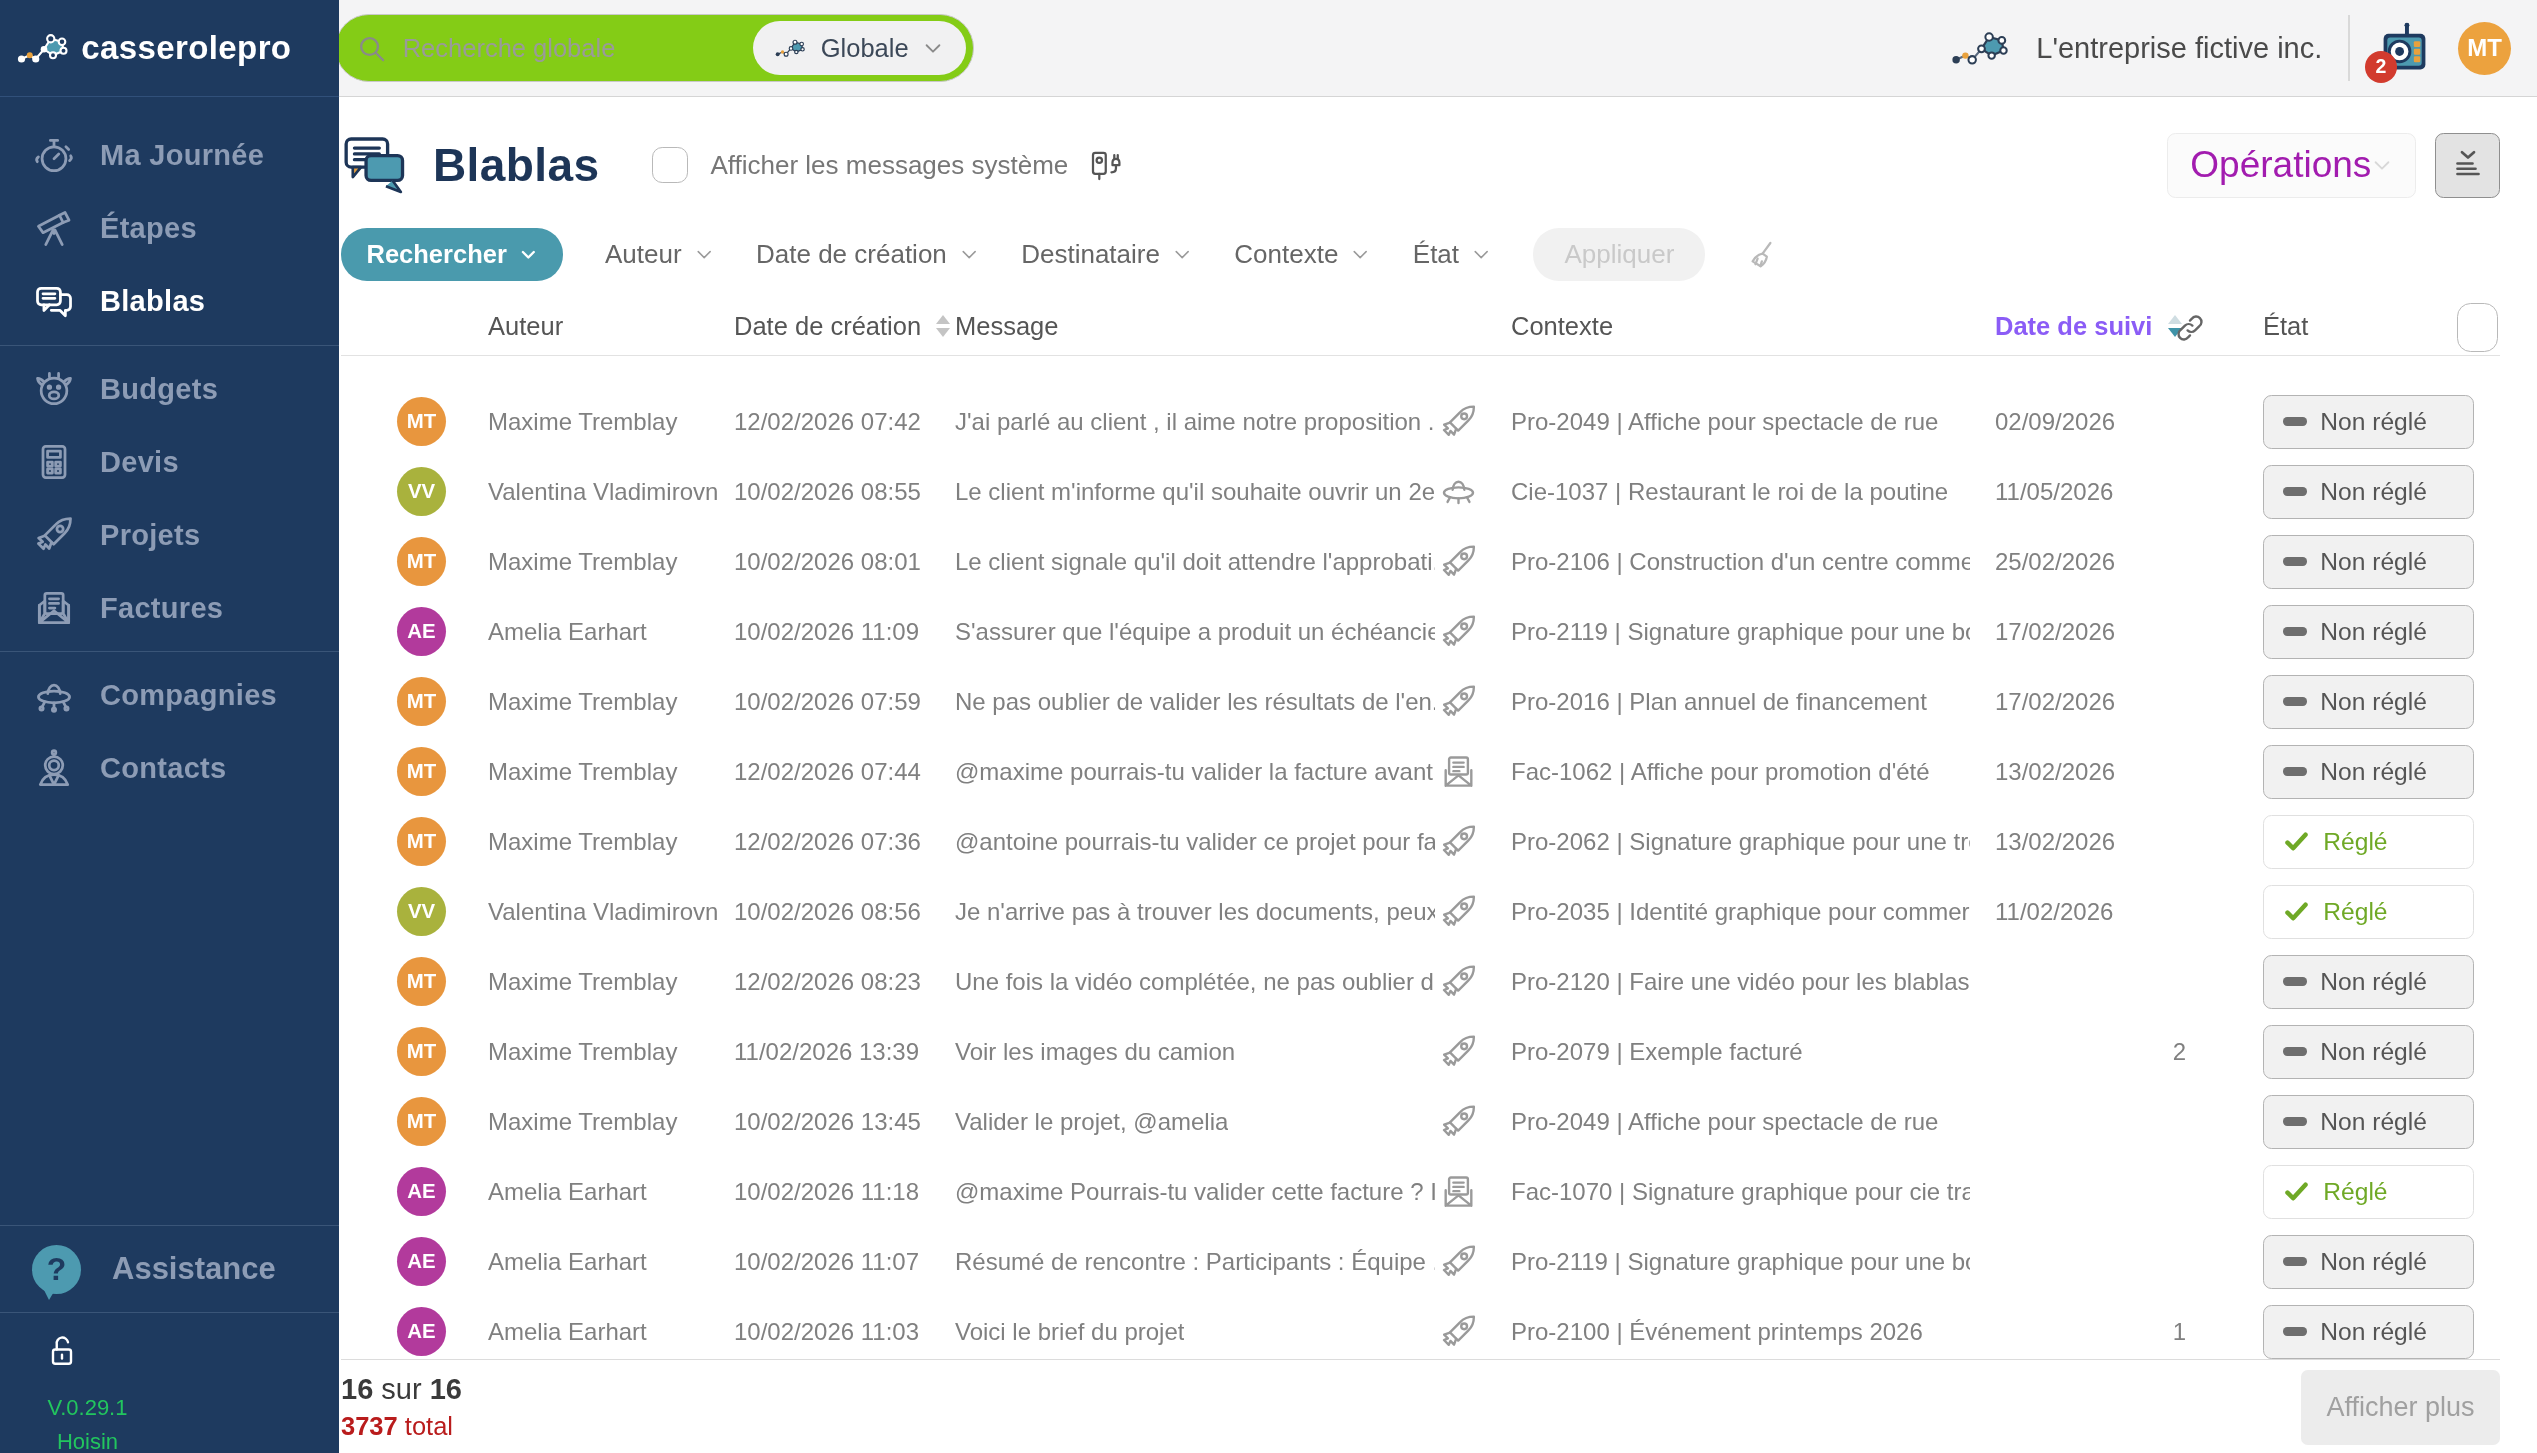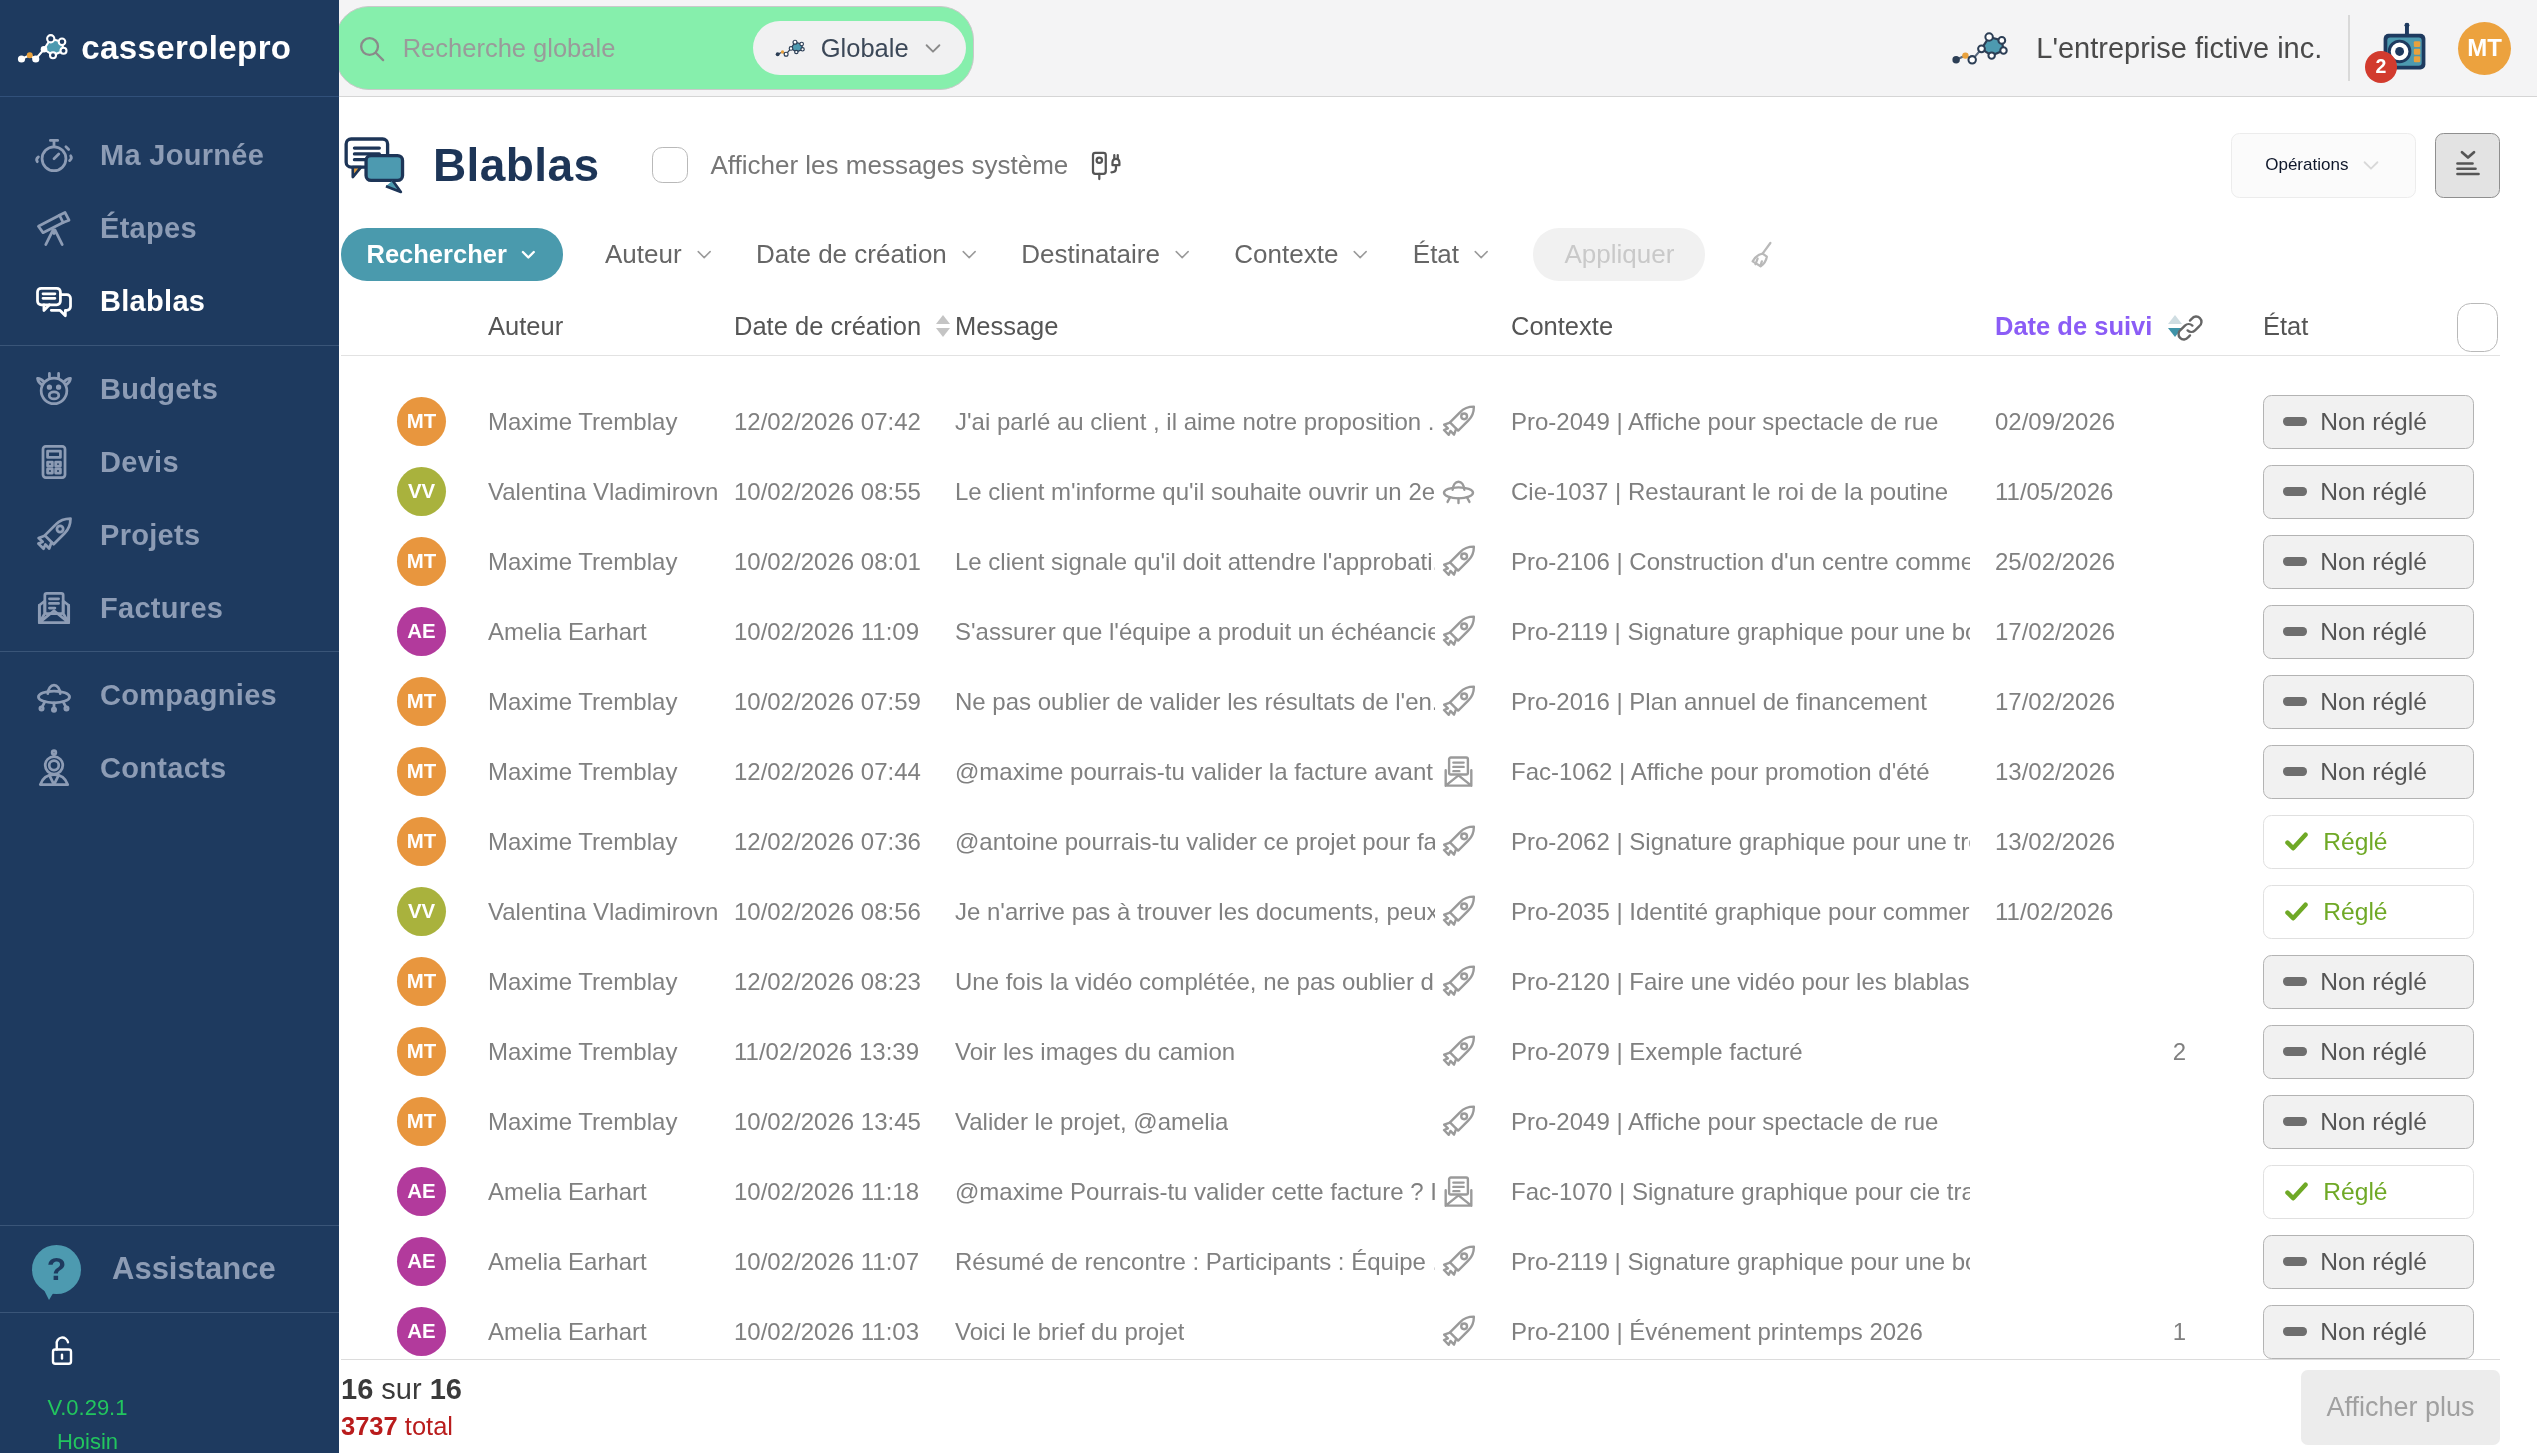--- a/index.html
+++ b/index.html
@@ -32,21 +32,21 @@
   .assist-badge:after{ content:""; position:absolute; bottom:-6.8px; left:12px;
     border-left:5.1px solid transparent; border-right:6.8px solid transparent; border-top:10.2px solid #4d9ab0;}
   .assist-item span.lbl { margin-left:31px; font-size:31px; font-weight:700; }
   .version-block { height:141px; padding:20.4px 0 0 41px; color:#22c55e; }
   .version-block svg { width:36px; height:39px; stroke:#ffffff; margin-left:3.4px; }
   .version-text { margin-top:15.3px; font-size:22px; line-height:34px; text-align:center; width:93px; }
 
   
   .topbar { position:absolute; left:303px; top:0; right:0; height:97px; background:#f4f4f5;
     border-bottom:1.7px solid #d5d5d5; display:flex; align-items:center; padding:0 27px 0 32px; }
-  .search-pill { width:639px; height:84px; border:1.7px solid #c9c9c9; border-radius:34px; background:#86efac;
+  .search-pill { width:639px; height:68px; border:1.7px solid #c9c9c9; border-radius:34px; background:#84cc16;
     display:flex; align-items:center; padding:0 6.8px 0 20.4px; }
   .search-pill svg.mag { width:31px; height:31px; stroke:#8a8a8a; flex:none; }
   .search-input { border:none; outline:none; background:transparent; font-size:25.5px; color:#555;
     margin-left:15.3px; width:280px; font-family:inherit; }
   .search-input::placeholder { color:#9a9a9a; }
   .scope-chip { margin-left:auto; height:54px; background:#f1f1f2; border-radius:27px;
     display:flex; align-items:center; padding:0 22px; gap:13.6px; cursor:pointer; }
   .scope-chip .scope-lbl { font-size:25.5px; color:#3c4858; }
   .chev { width:22px; height:22px; stroke:#8a8a8a; }
   .topbar-right { margin-left:auto; display:flex; align-items:center; }
@@ -64,21 +64,21 @@
 
   .page-header { margin-top:29px; height:78px; display:flex; align-items:center; }
   .title-icon { width:70px; height:63px; flex:none; }
   .page-title { font-size:46px; font-weight:800; color:#1d3557; margin-left:22px; letter-spacing:0.4px; }
   .sys-checkbox { width:36px; height:36px; border:1.7px solid #b9b9b9; border-radius:10.2px; background:#fff;
     margin-left:53px; cursor:pointer; flex:none; }
   .sys-label { font-size:26px; color:#777; margin-left:22px; }
   .plug-icon { width:39px; height:39px; margin-left:18.7px; stroke:#555; }
   .hdr-buttons { margin-left:auto; display:flex; align-items:center; gap:18.7px; }
   .btn-operations { height:65px; min-width:185px; border:1.7px solid #ececec; background:#fbfbfb; border-radius:8.5px;
-    color:#0f172a; font-size:17px; display:flex; align-items:center; justify-content:center; gap:12px; padding:0 22px; }
+    color:#a21caf; font-size:37px; display:flex; align-items:center; justify-content:center; padding:0 22px; }
   .btn-operations .chev { stroke:#d8d8d8; }
   .btn-export { width:65px; height:65px; background:#e3e3e3; border:1.7px solid #8f8f8f; border-radius:8.5px;
     display:flex; align-items:center; justify-content:center; cursor:pointer; }
   .btn-export svg { width:36px; height:36px; stroke:#555; }
 
   .filter-row { margin-top:24px; height:53px; display:flex; align-items:center; gap:42px; }
   .btn-rechercher { height:53px; border-radius:26px; background:#4a9aad; color:#fff; font-size:25.5px; font-weight:700;
     display:flex; align-items:center; gap:12px; padding:0 25.5px; cursor:pointer; }
   .btn-rechercher .chev { stroke:#ffffff; width:18.7px; height:18.7px; }
   .filter-dd { display:flex; align-items:center; gap:12px; font-size:26px; color:#666; cursor:pointer; }

